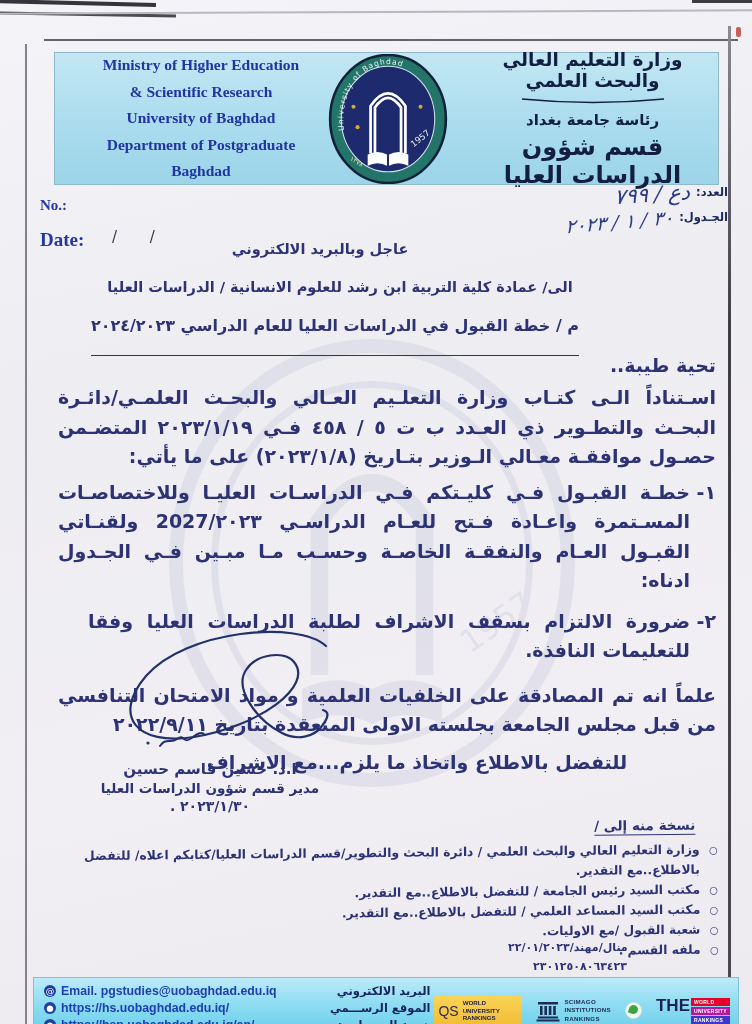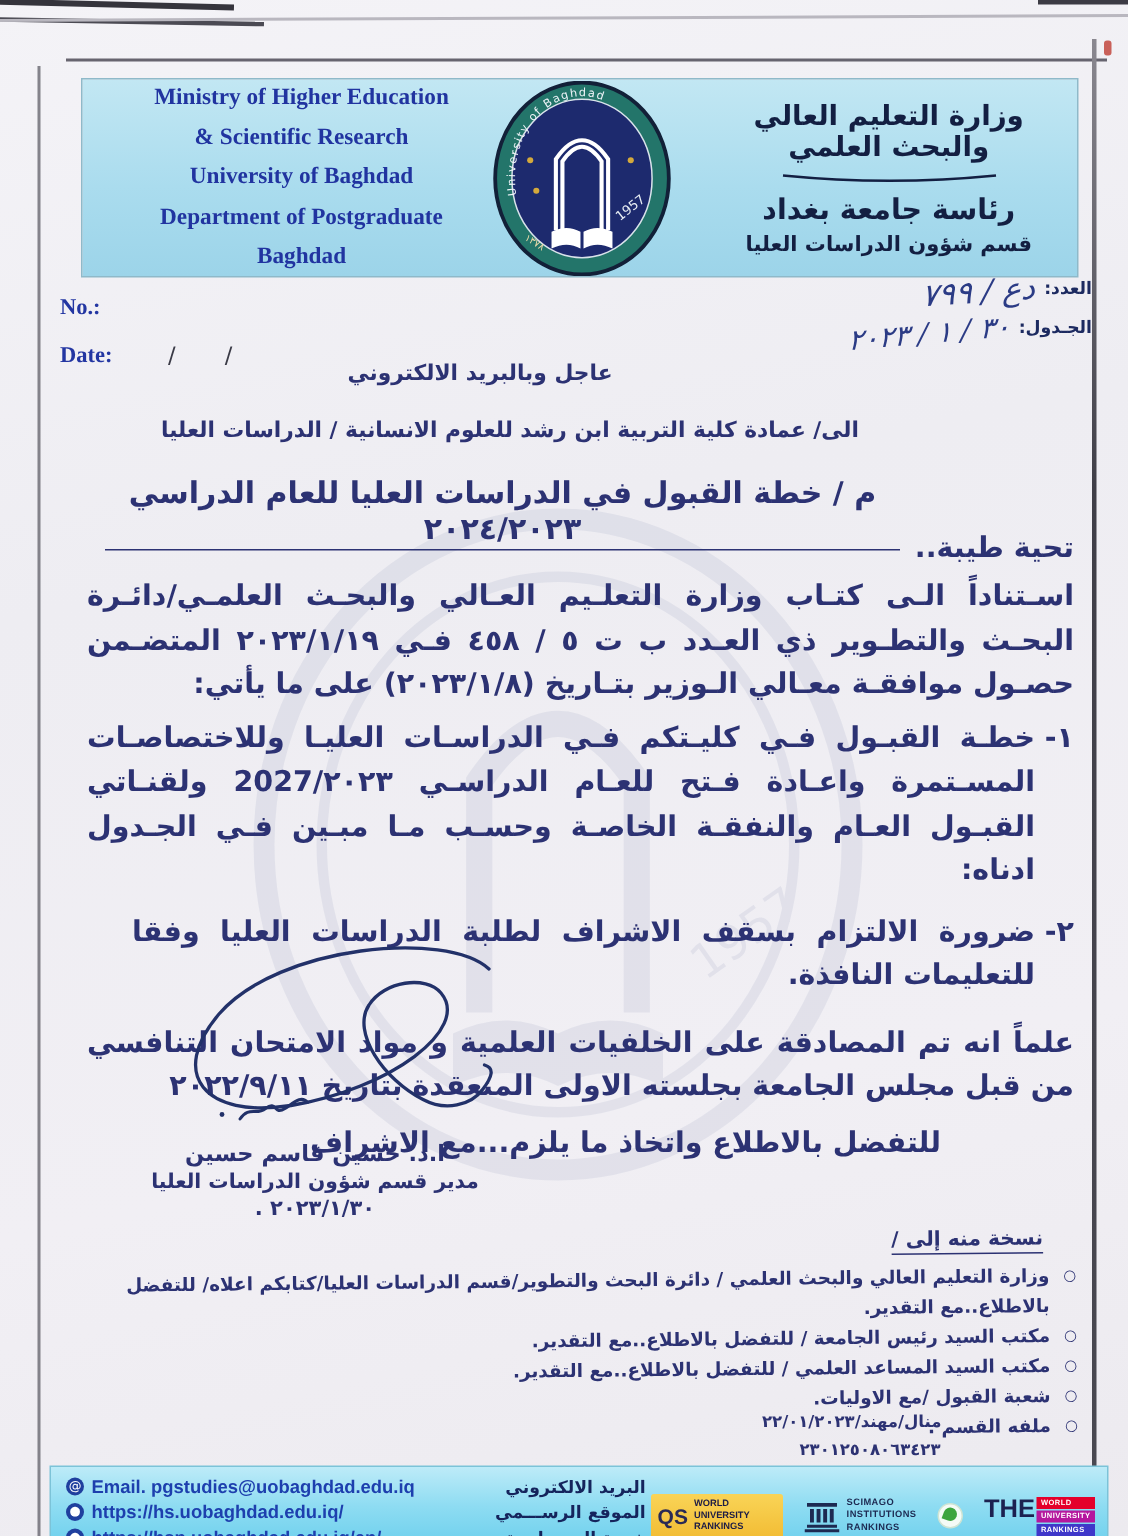--- a/index.html
+++ b/index.html
@@ -21,46 +21,46 @@
   
   .header-box { position:absolute; left:54px; top:52px; width:665px; height:133px;
                 background:linear-gradient(180deg,#c2e7f3 0%,#aadcee 55%,#9cd4e9 100%);
                 border:1px solid #8fb9c9; display:flex; align-items:center; }
   .en-block { width:268px; text-align:center; font-family:"Liberation Serif","DejaVu Serif",serif;
               font-weight:bold; font-size:15.5px; line-height:1.72; color:#2134a0; padding-left:24px; }
   .logo-wrap { width:130px; display:flex; justify-content:center; }
   .ar-block { flex:1; direction:rtl; text-align:center; color:#131f42; font-weight:bold; padding-left:14px; }
   .ar-block .l1 { font-size:18.5px; }
   .ar-block .swash { width:150px; height:7px; margin:0 auto 2px; }
-  .ar-block .l2 { font-size:19px; margin-top:1px; }
-  .ar-block .l3 { font-size:14px; margin-top:4px; border-bottom:0; }
+  .ar-block .l2 { font-size:15px; margin-top:1px; }
+  .ar-block .l3 { font-size:24px; margin-top:4px; border-bottom:0; }
 
   
   .no-label { position:absolute; left:40px; top:197px; font-family:"Liberation Serif",serif;
               font-weight:bold; font-size:15px; color:#2336a2; }
   .date-label { position:absolute; left:40px; top:229px; font-family:"Liberation Serif",serif;
-                font-weight:bold; font-size:15px; color:#2336a2; }
+                font-weight:bold; font-size:19px; color:#2336a2; }
   .date-slashes { position:absolute; left:112px; top:228px; font-size:15px; color:#3a3a46; letter-spacing:14px; }
   .hand-block { position:absolute; left:482px; top:180px; width:246px; direction:rtl; color:#2b3b85; }
   .hand-row { display:flex; align-items:center; gap:6px; }
   .hand-row .plabel { font-size:11.5px; font-weight:bold; color:#1c2a60; }
   .hand { font-family:"DejaVu Serif",serif; font-style:italic; font-size:21px;
           letter-spacing:2px; transform:rotate(-4deg) skewX(-6deg); transform-origin:right center; }
   .hand-row.r2 { margin-top:2px; }
   .hand-row.r2 .hand { font-size:19px; transform:rotate(-5deg) skewX(-6deg); }
 
   
   .ink { color:#2c3273; }
   .urgency { position:absolute; left:80px; top:241px; width:480px; text-align:center;
              font-weight:bold; font-size:14.5px; }
   .to-line { position:absolute; left:60px; top:279px; width:560px; text-align:center;
              direction:rtl; font-weight:bold; font-size:14.5px; }
   .subject-wrap { position:absolute; left:70px; top:316px; width:530px; text-align:center; }
-  .subject { display:inline-block; direction:rtl; font-weight:bold; font-size:20px;
-             padding-bottom:2px; border-bottom:1.6px solid #2c3273; }
+  .subject { display:inline-block; direction:rtl; font-weight:bold; font-size:16px;
+             padding-bottom:20px; border-bottom:1.6px solid #2c3273; }
   .body-flow { position:absolute; left:58px; top:351px; width:658px; direction:rtl; text-align:right;
                font-size:19px; font-weight:bold; line-height:1.54; }
   .greeting { margin-bottom:3px; }
   .intro { text-align:justify; }
   .num-item { display:flex; gap:6px; margin-top:7px; }
   .num-item .marker { flex:0 0 20px; }
   .num-item .itext { flex:1; text-align:justify; }
   .num-item.second { margin-top:12px; padding-left:30px; }
   .note { margin-top:15px; text-align:justify; }
   .closing { margin-top:9px; text-align:center; padding-left:60px; }
@@ -92,21 +92,21 @@
             border:1px solid #7cc3d8; display:flex; padding:5px 8px 0 10px; }
   .f-left { width:398px; }
   .f-row { display:flex; align-items:center; height:16px; margin-bottom:1px; }
   .f-ico { width:12px; height:12px; border-radius:50%; background:#1f3f9e; color:#fff;
            font-size:8.5px; line-height:12px; text-align:center; margin-right:5px; flex:0 0 12px; }
   .f-url { font-family:"Liberation Sans",sans-serif; font-weight:bold; font-size:12.3px; color:#1d3fae; }
   .f-ar { margin-right:4px; margin-left:auto; direction:rtl; font-size:11.5px; font-weight:bold; color:#15245c; }
   .f-logos { flex:1; display:flex; align-items:center; justify-content:flex-end; gap:14px; padding-top:2px; }
   .qs { width:88px; height:30px; background:linear-gradient(180deg,#f9d457,#f2bc33); border-radius:2px;
         display:flex; align-items:center; gap:4px; padding:2px 4px; position:relative; }
-  .qs-mark { font-weight:bold; font-size:14px; color:#2a2a55; font-family:"Liberation Sans",sans-serif; }
+  .qs-mark { font-weight:normal; font-size:14px; color:#2a2a55; font-family:"Liberation Sans",sans-serif; }
   .qs-lines { font-size:6.2px; font-weight:bold; color:#1c1c46; line-height:1.25; font-family:"Liberation Sans",sans-serif; }
   .scimago { display:flex; align-items:center; gap:4px; }
   .sci-lines { font-size:6.2px; font-weight:bold; color:#1d2a52; line-height:1.3; font-family:"Liberation Sans",sans-serif; letter-spacing:.3px; }
   .greenball { width:17px; height:17px; border-radius:50%; background:#f4fbf6; border:1px solid #cfe4d4; position:relative; overflow:hidden; }
   .greenball::after { content:""; position:absolute; left:3px; top:2px; width:9px; height:9px;
                       border-radius:50% 50% 50% 0; background:#3da53f; transform:rotate(20deg); }
   .the { display:flex; align-items:flex-start; gap:1px; }
   .the-mark { font-family:"Liberation Sans",sans-serif; font-weight:bold; font-size:17px; color:#1c2150; line-height:.9; }
   .the-bars { display:flex; flex-direction:column; gap:1px; }
   .the-bar { height:8px; color:#fff; font-size:5px; font-weight:bold; line-height:8px; padding:0 3px;

